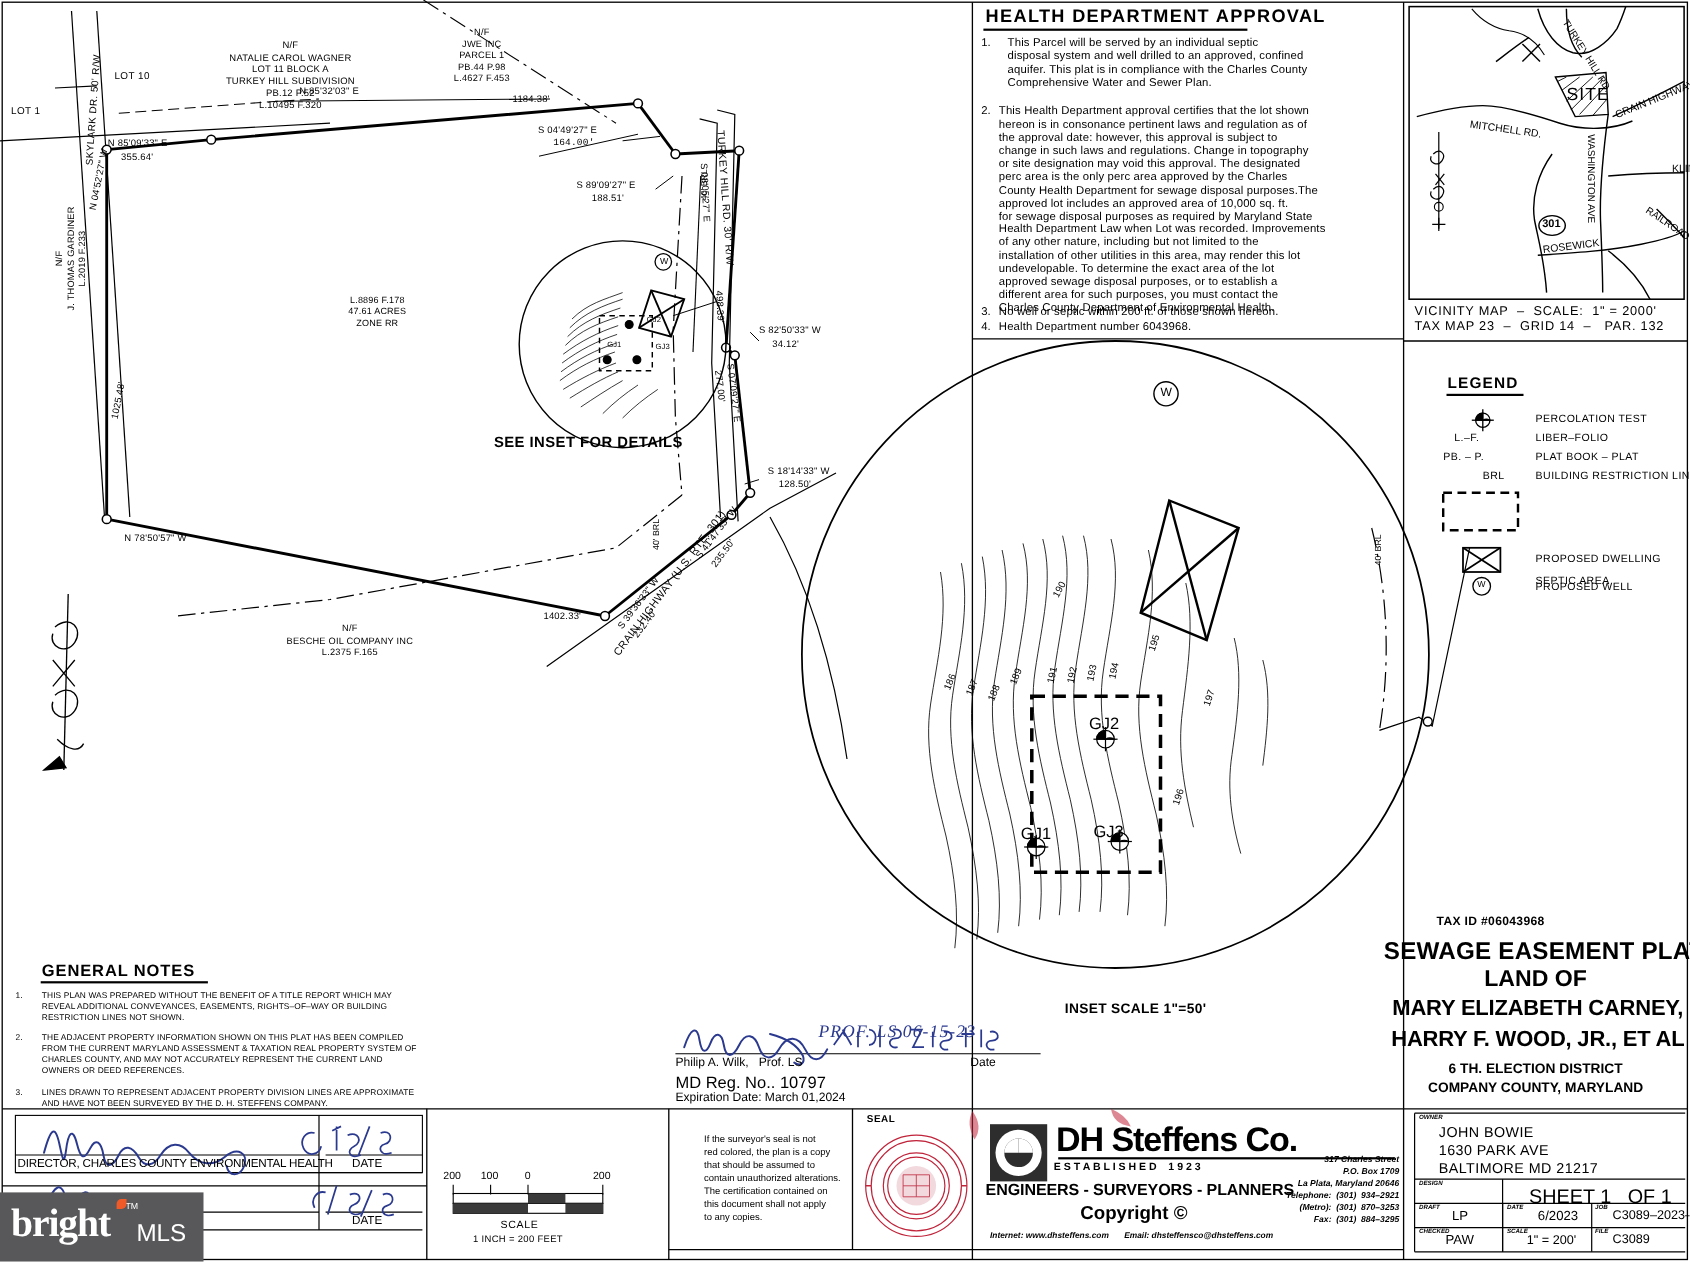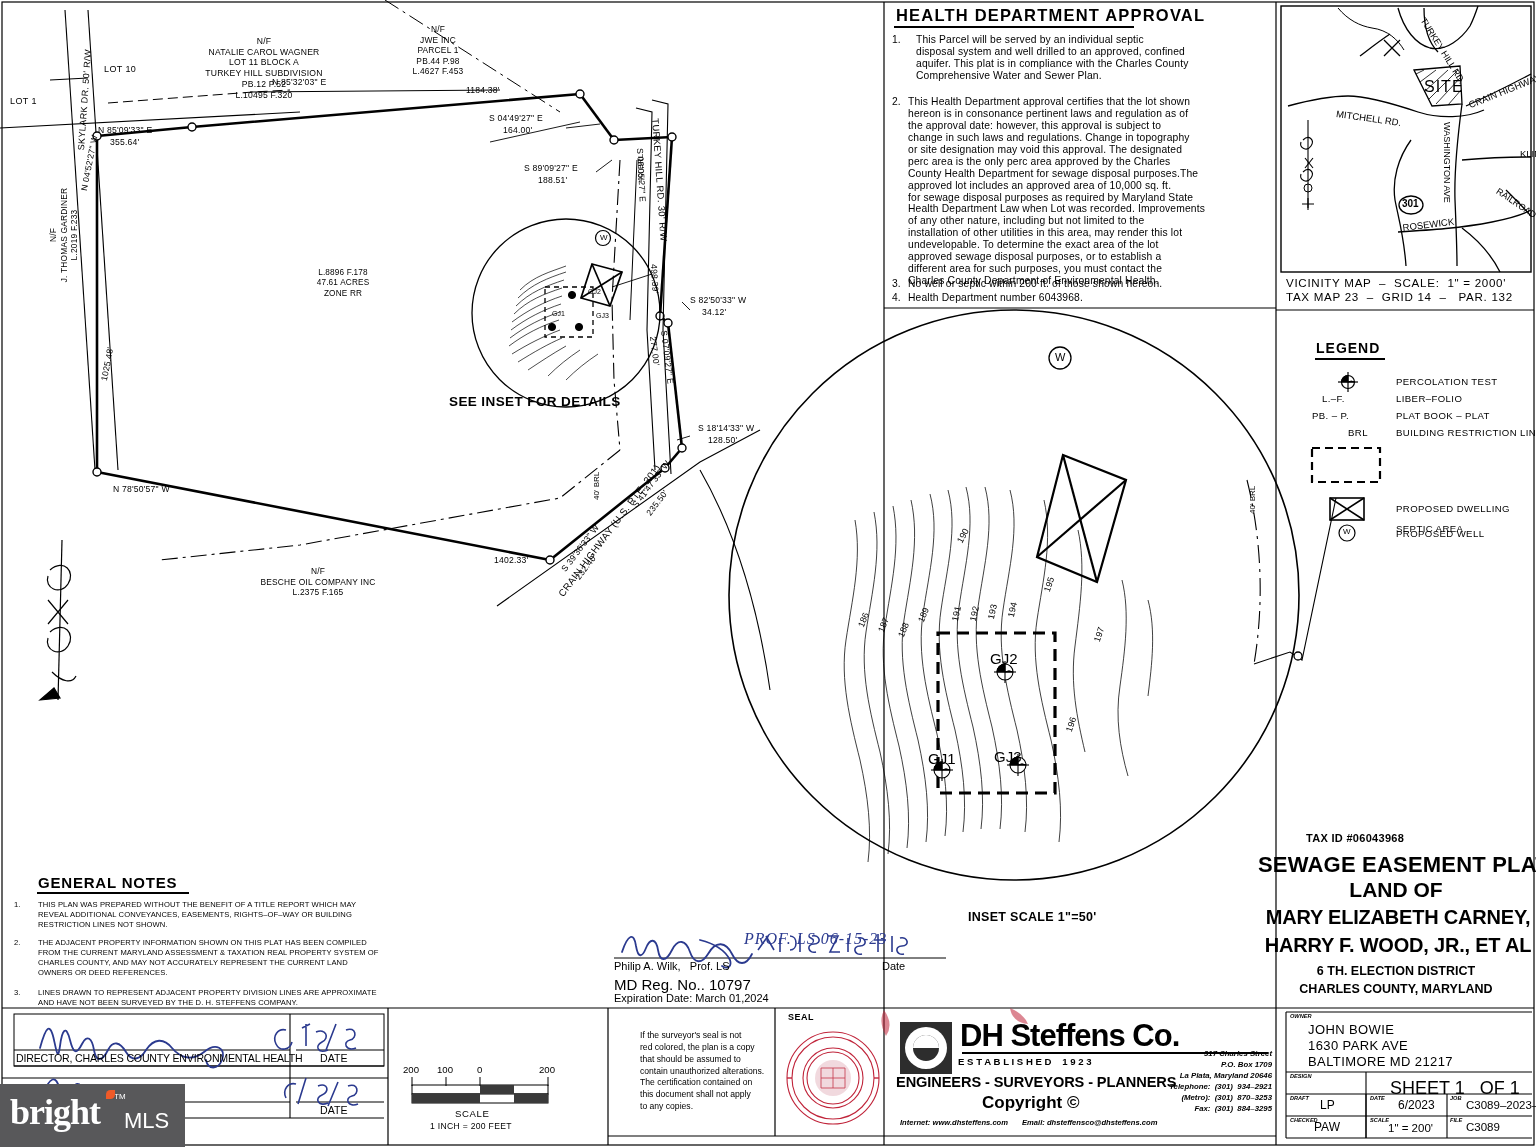--- a/index.html
+++ b/index.html
@@ -428,21 +428,21 @@
 <div class="txt legend-txt" style="left:1396px;top:503px;">PROPOSED DWELLING</div>
 <div class="txt legend-txt" style="left:1396px;top:528px;">PROPOSED WELL</div>
 <div class="txt" style="left:1343px;top:527px;font-size:8px;">W</div>
 
 <div class="txt" style="left:1306px;top:832px;font-size:11px;font-weight:bold;letter-spacing:.3px;">TAX ID #06043968</div>
 <div class="txt bigtitle" style="left:1258px;top:852px;width:276px;font-size:22px;letter-spacing:.2px;">SEWAGE EASEMENT PLAT</div>
 <div class="txt bigtitle" style="left:1258px;top:878px;width:276px;font-size:21px;">LAND OF</div>
 <div class="txt bigtitle" style="left:1252px;top:906px;width:292px;font-size:20px;letter-spacing:-.2px;">MARY ELIZABETH CARNEY,</div>
 <div class="txt bigtitle" style="left:1252px;top:934px;width:292px;font-size:20px;letter-spacing:-.2px;">HARRY F. WOOD, JR., ET AL</div>
 <div class="txt bigtitle" style="left:1258px;top:964px;width:276px;font-size:12.5px;">6 TH. ELECTION DISTRICT</div>
-<div class="txt bigtitle" style="left:1258px;top:982px;width:276px;font-size:12.5px;">CHARLES COUNTY, MARYLAND</div>
+<div class="txt bigtitle" style="left:1258px;top:982px;width:276px;font-size:12.5px;">COMPANY COUNTY, MARYLAND</div>
 
 <div class="txt gn-title" style="left:38px;top:874px;">GENERAL NOTES</div>
 <div class="abs" style="left:37px;top:892px;width:152px;height:2px;background:#000;"></div>
 <div class="txt gn-txt" style="left:14px;top:900px;">1.</div>
 <div class="txt gn-txt" style="left:38px;top:900px;width:362px;">THIS PLAN WAS PREPARED WITHOUT THE BENEFIT OF A TITLE REPORT WHICH MAY
 REVEAL ADDITIONAL CONVEYANCES, EASEMENTS, RIGHTS–OF–WAY OR BUILDING
 RESTRICTION LINES NOT SHOWN.</div>
 <div class="txt gn-txt" style="left:14px;top:938px;">2.</div>
 <div class="txt gn-txt" style="left:38px;top:938px;width:368px;">THE ADJACENT PROPERTY INFORMATION SHOWN ON THIS PLAT HAS BEEN COMPILED
 FROM THE CURRENT MARYLAND ASSESSMENT &amp; TAXATION REAL PROPERTY SYSTEM OF
@@ -488,21 +488,21 @@
 <div class="txt" style="left:968px;top:910px;font-size:12.5px;font-weight:bold;letter-spacing:.3px;">INSET SCALE 1"=50'</div>
 
 <div class="txt" style="left:600px;top:233px;font-size:8px;">W</div>
 <div class="txt" style="left:1055px;top:351px;font-size:11px;">W</div>
 
 <div class="txt bearing" style="left:98px;top:126px;">N 85'09'33" E</div>
 <div class="txt bearing" style="left:110px;top:138px;">355.64'</div>
 <div class="txt bearing" style="left:272px;top:78px;">N 85'32'03" E</div>
 <div class="txt bearing" style="left:466px;top:86px;">1184.38'</div>
 <div class="txt bearing" style="left:489px;top:114px;">S 04'49'27" E</div>
-<div class="txt bearing" style="left:503px;top:126px;">164.00'</div>
+<div class="txt bearing" style="left:503px;top:126px;font-family:Liberation Mono, monospace;">164.00'</div>
 <div class="txt bearing" style="left:524px;top:164px;">S 89'09'27" E</div>
 <div class="txt bearing" style="left:538px;top:176px;">188.51'</div>
 <div class="txt bearing" style="left:644px;top:148px;transform:rotate(87deg);transform-origin:0 0;">S 08'05'27" E</div>
 <div class="txt bearing" style="left:658px;top:264px;transform:rotate(87deg);transform-origin:0 0;">498.39'</div>
 <div class="txt bearing" style="left:690px;top:296px;">S 82'50'33" W</div>
 <div class="txt bearing" style="left:702px;top:308px;">34.12'</div>
 <div class="txt bearing" style="left:668px;top:330px;transform:rotate(83deg);transform-origin:0 0;">S 07'09'27" E</div>
 <div class="txt bearing" style="left:657px;top:336px;transform:rotate(83deg);transform-origin:0 0;">277.00'</div>
 <div class="txt bearing" style="left:698px;top:424px;">S 18'14'33" W</div>
 <div class="txt bearing" style="left:708px;top:436px;">128.50'</div>

